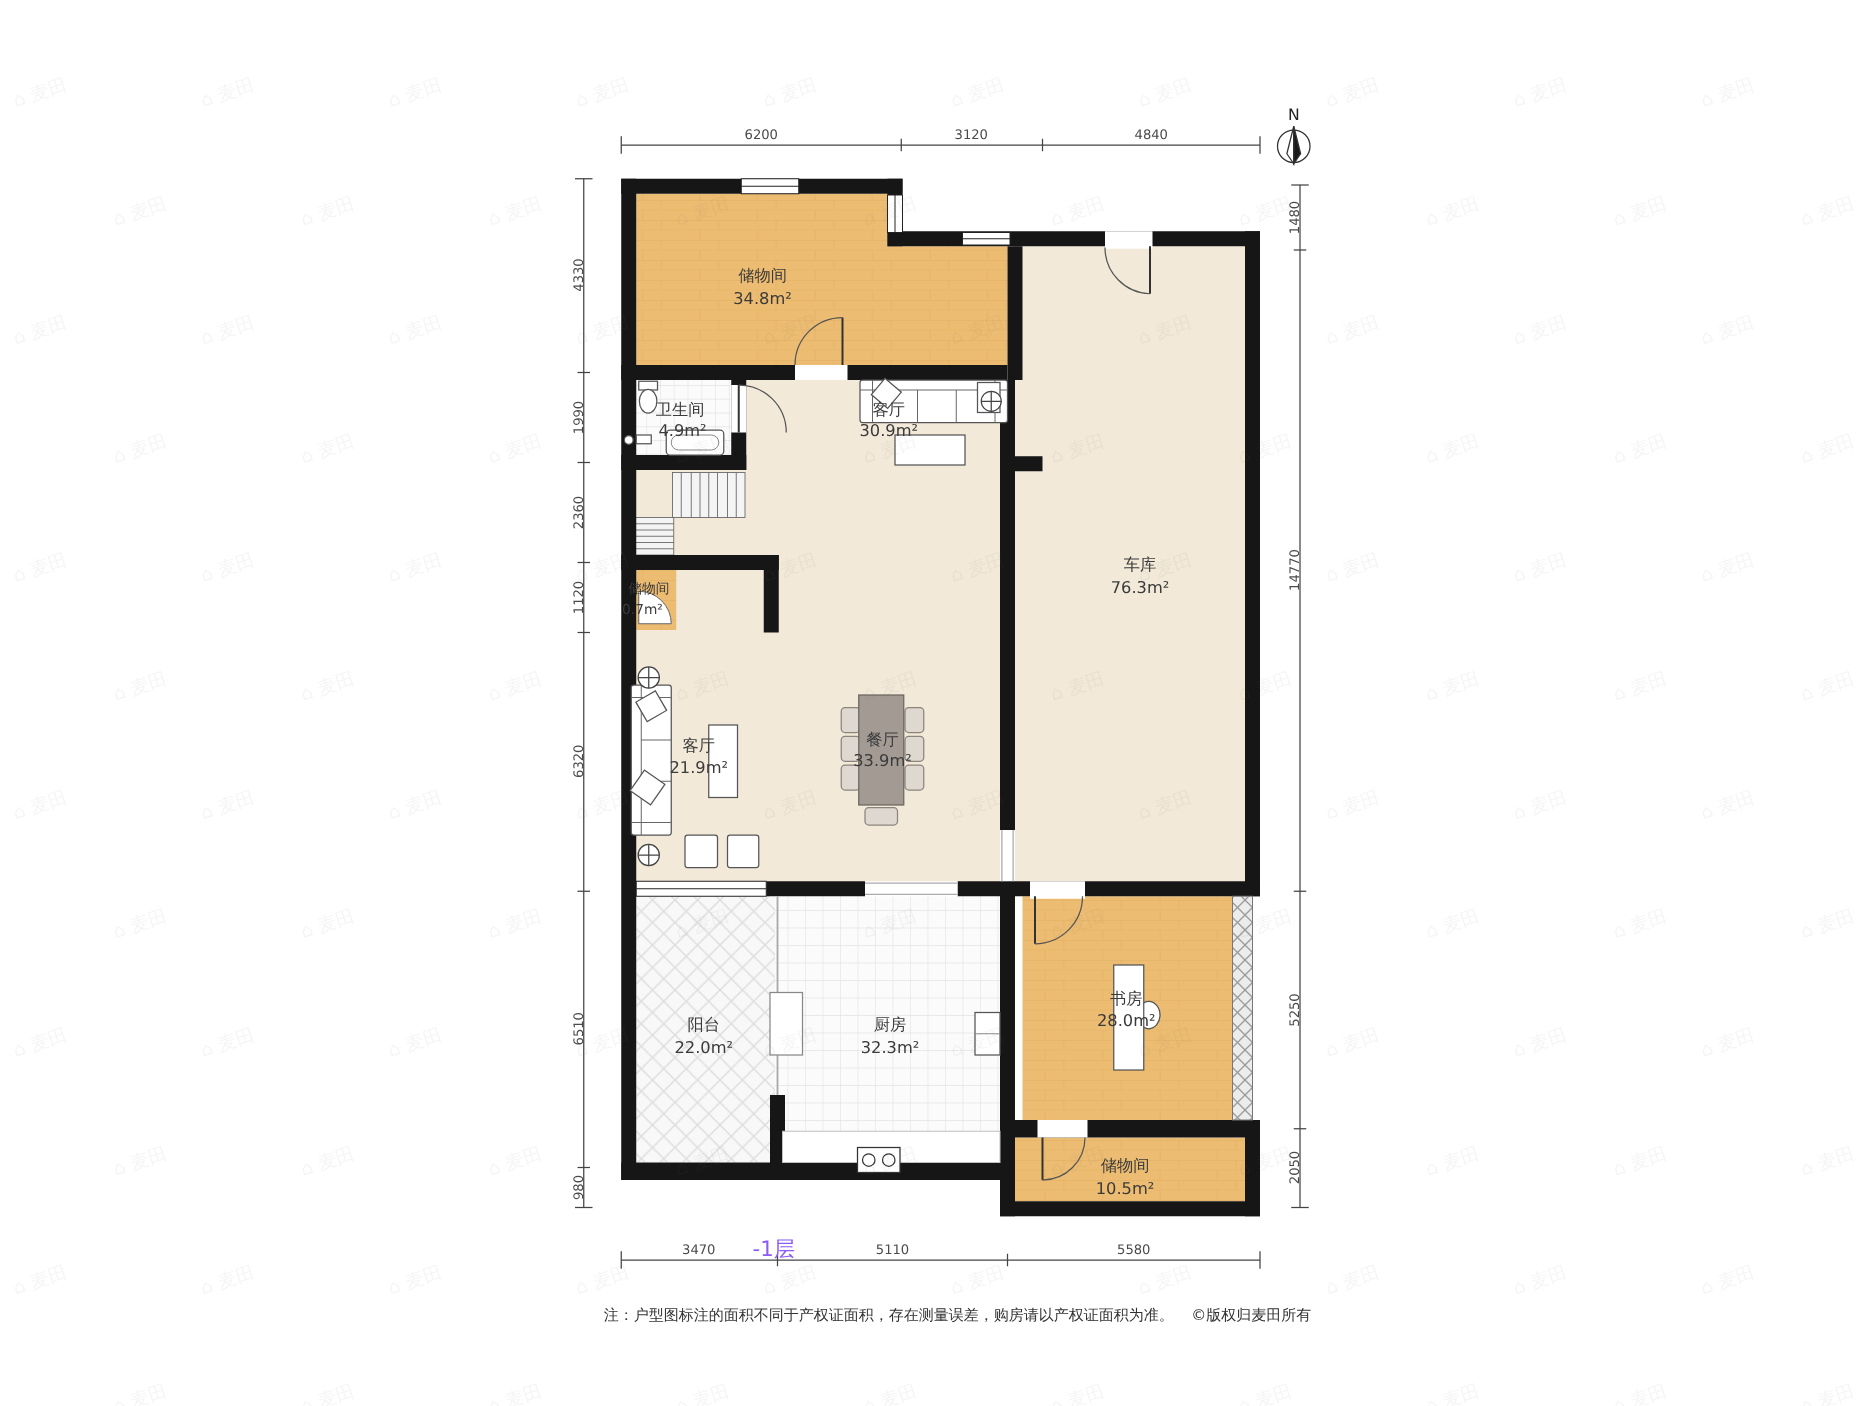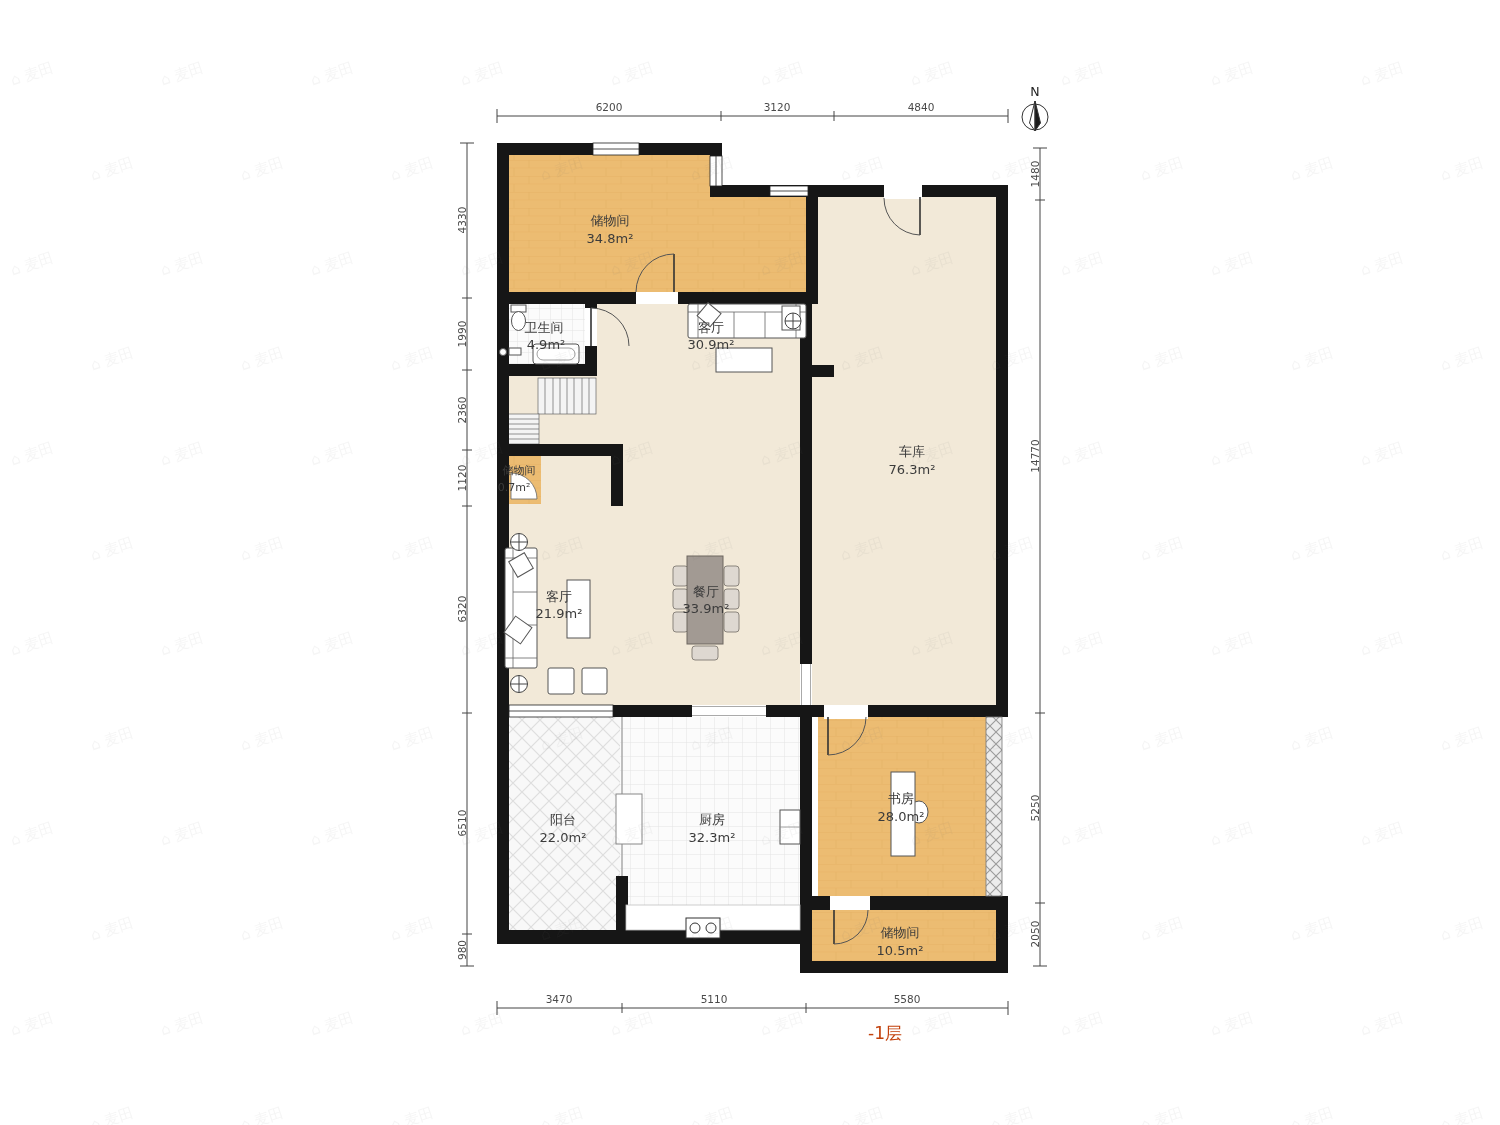--- a/index.html
+++ b/index.html
@@ -12,22 +12,22 @@
   .rma{font-size:13px;font-weight:400;fill:#3b3b3b;}
   .rms{font-size:11px;font-weight:500;fill:#3b3b3b;}
   .dim{font-size:10.5px;fill:#4a4a4a;}
   .wall{fill:#161616;}
   .winr{fill:#ffffff;stroke:#222;stroke-width:0.8;}
   .doorleaf{stroke:#333;stroke-width:1.6;}
   .arc{fill:none;stroke:#555;stroke-width:1;}
   .furn{fill:#ffffff;stroke:#555;stroke-width:1;}
   .fline{stroke:#666;stroke-width:0.8;}
   .dimline{stroke:#444;stroke-width:1;}
-  #footer-title{position:absolute;left:602px;top:1022px;width:300px;text-align:right;
-                font-size:17px;color:#c2410c;z-index:6;}
+  #footer-title{position:absolute;left:602px;top:988px;width:300px;text-align:left;
+                font-size:17px;color:#8b5cf6;z-index:6;}
   #footer-note{position:absolute;left:483px;top:1044px;width:720px;font-size:12px;color:#333;z-index:6;}
   #footer-note .cp{margin-left:14px;}
 </style>
 </head>
 <body>
 
 <div id="canvas">
 
 <svg id="plan-svg" width="1500" height="1125" viewBox="0 0 1500 1125">
   <defs>
@@ -442,14 +442,17 @@
       <span class="wm" style="left: 540px; top: 1110px;">⌂ 麦田</span>
       <span class="wm" style="left: 690px; top: 1110px;">⌂ 麦田</span>
       <span class="wm" style="left: 840px; top: 1110px;">⌂ 麦田</span>
       <span class="wm" style="left: 990px; top: 1110px;">⌂ 麦田</span>
       <span class="wm" style="left: 1140px; top: 1110px;">⌂ 麦田</span>
       <span class="wm" style="left: 1290px; top: 1110px;">⌂ 麦田</span>
       <span class="wm" style="left: 1440px; top: 1110px;">⌂ 麦田</span>
     </div>
 
 <div id="footer-title">-1层</div>
-
+<div id="footer-note">
+  <span>注：户型图标注的面积不同于产权证面积，存在测量误差，购房请以产权证面积为准。</span><span class="cp">©版权归麦田所有</span>
 </div>
 
+</div>
+
 </body></html>

